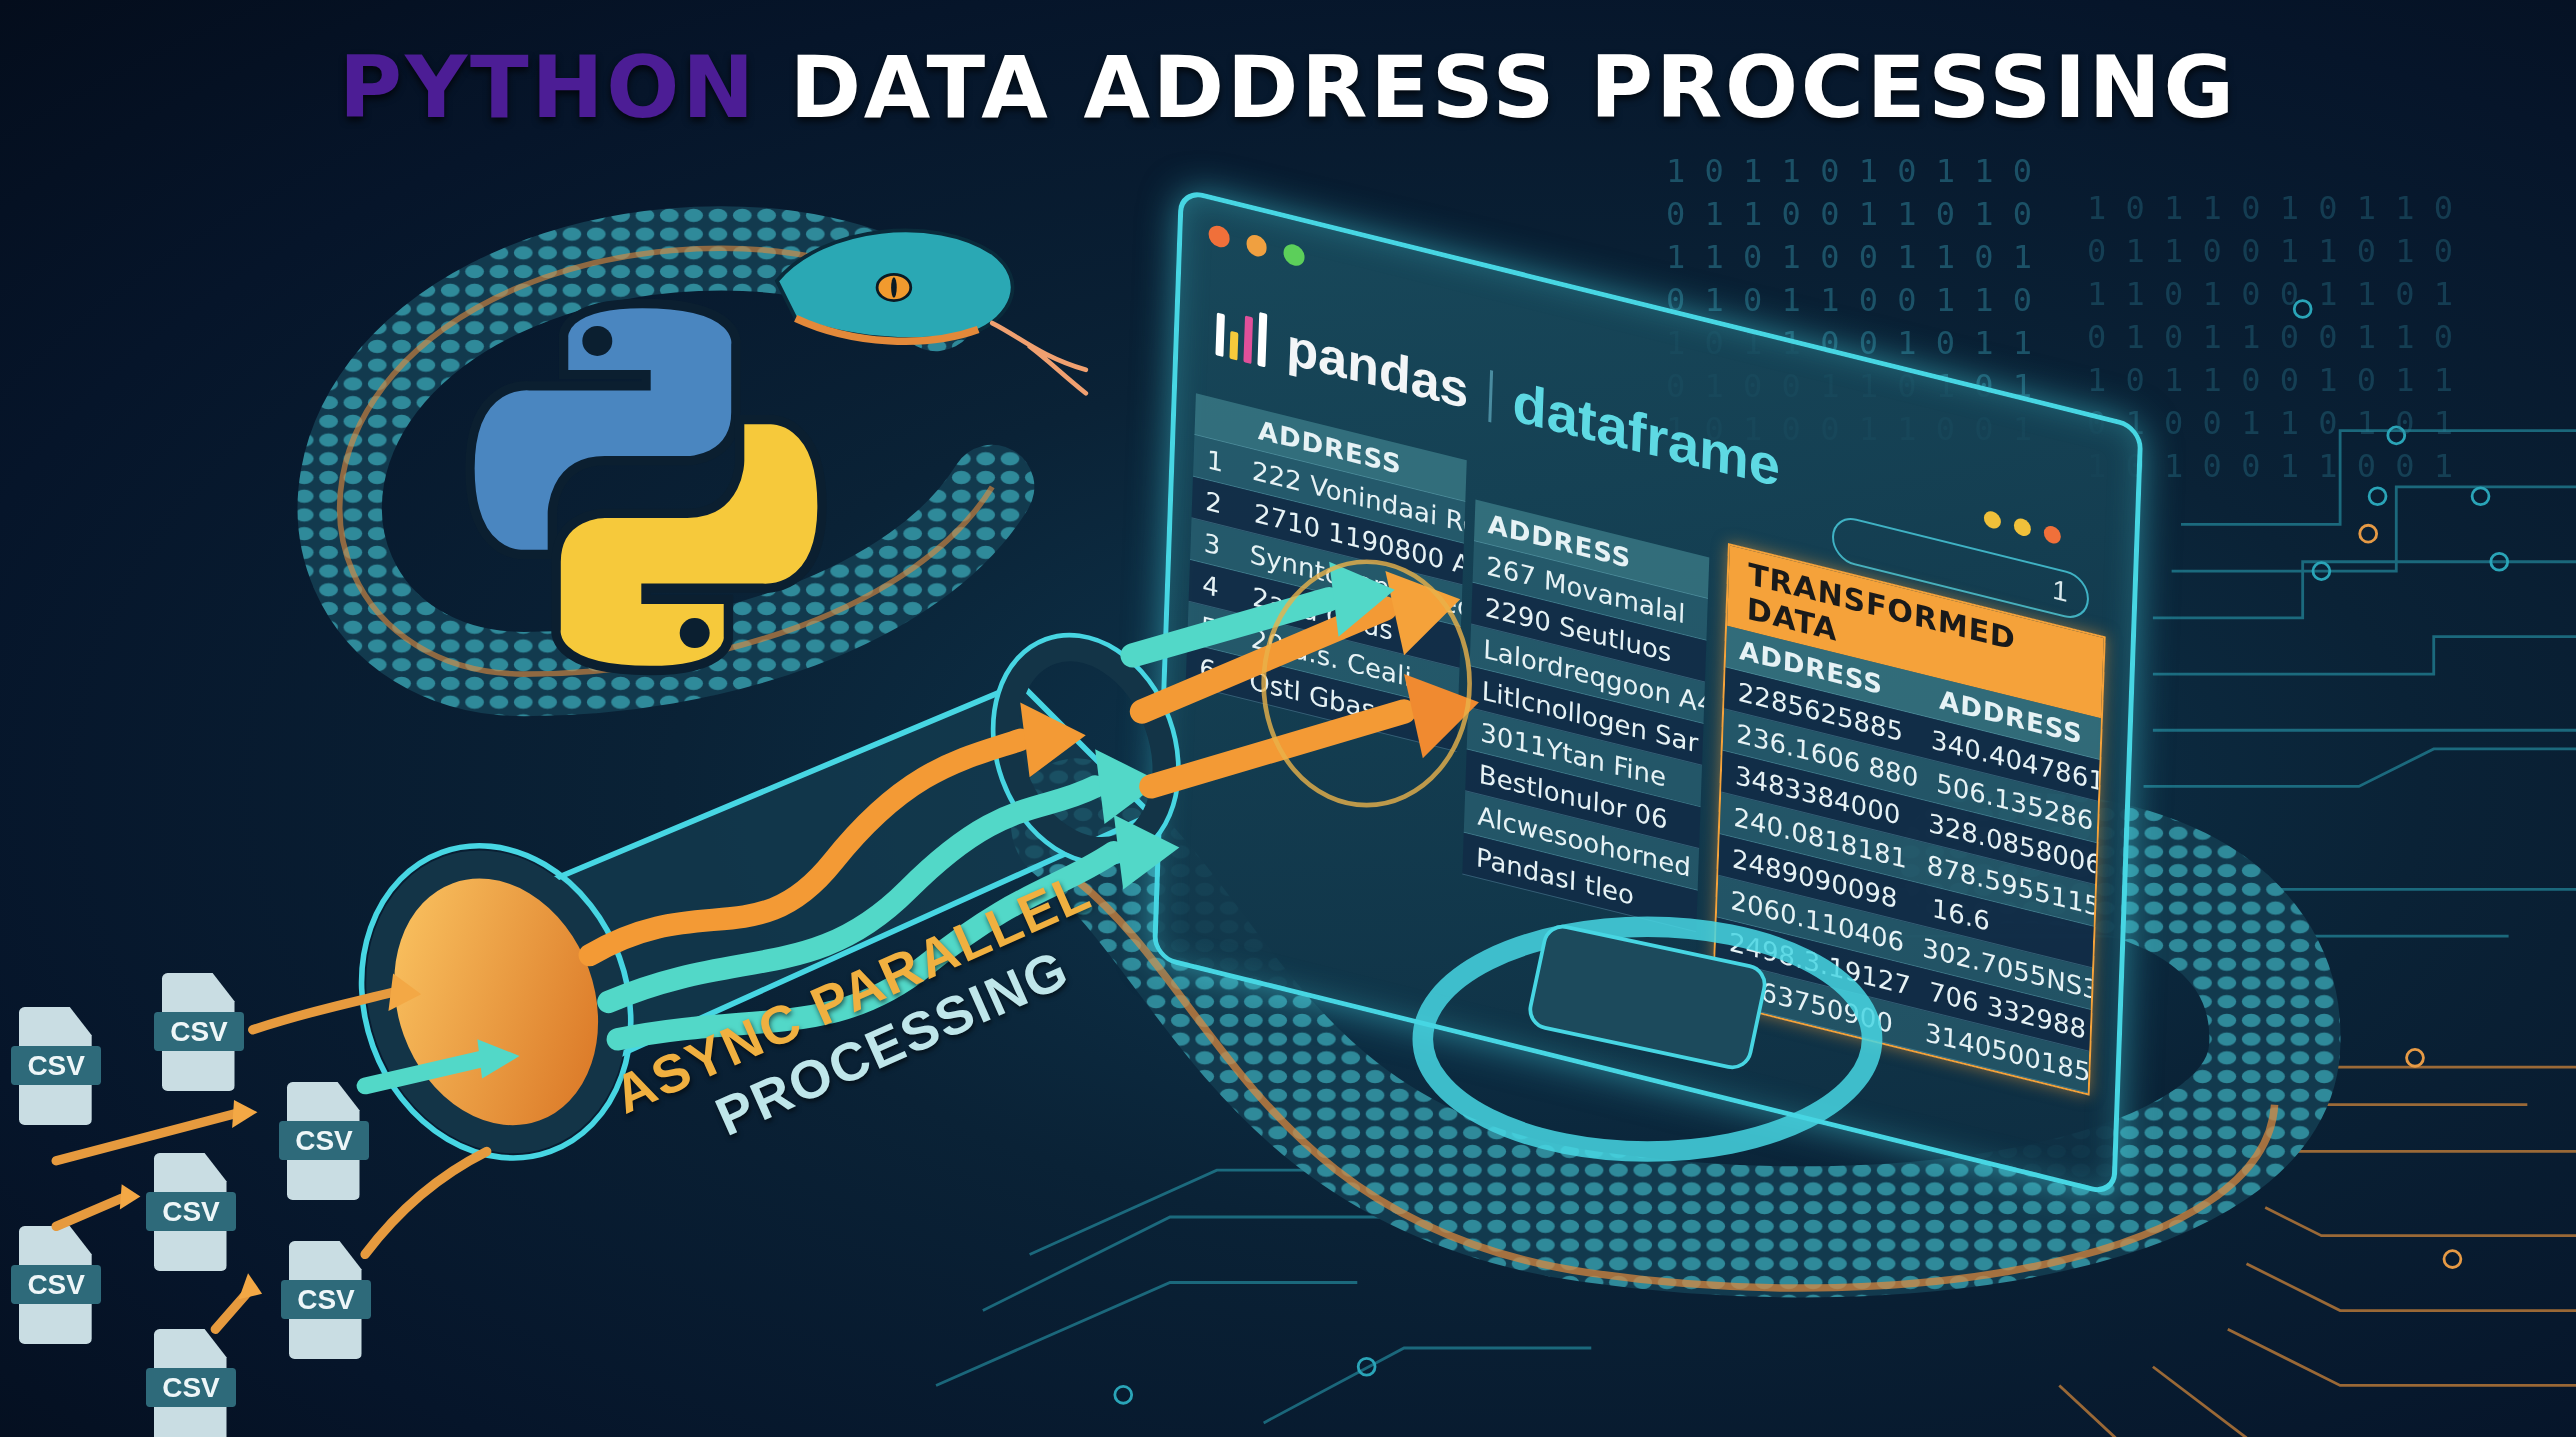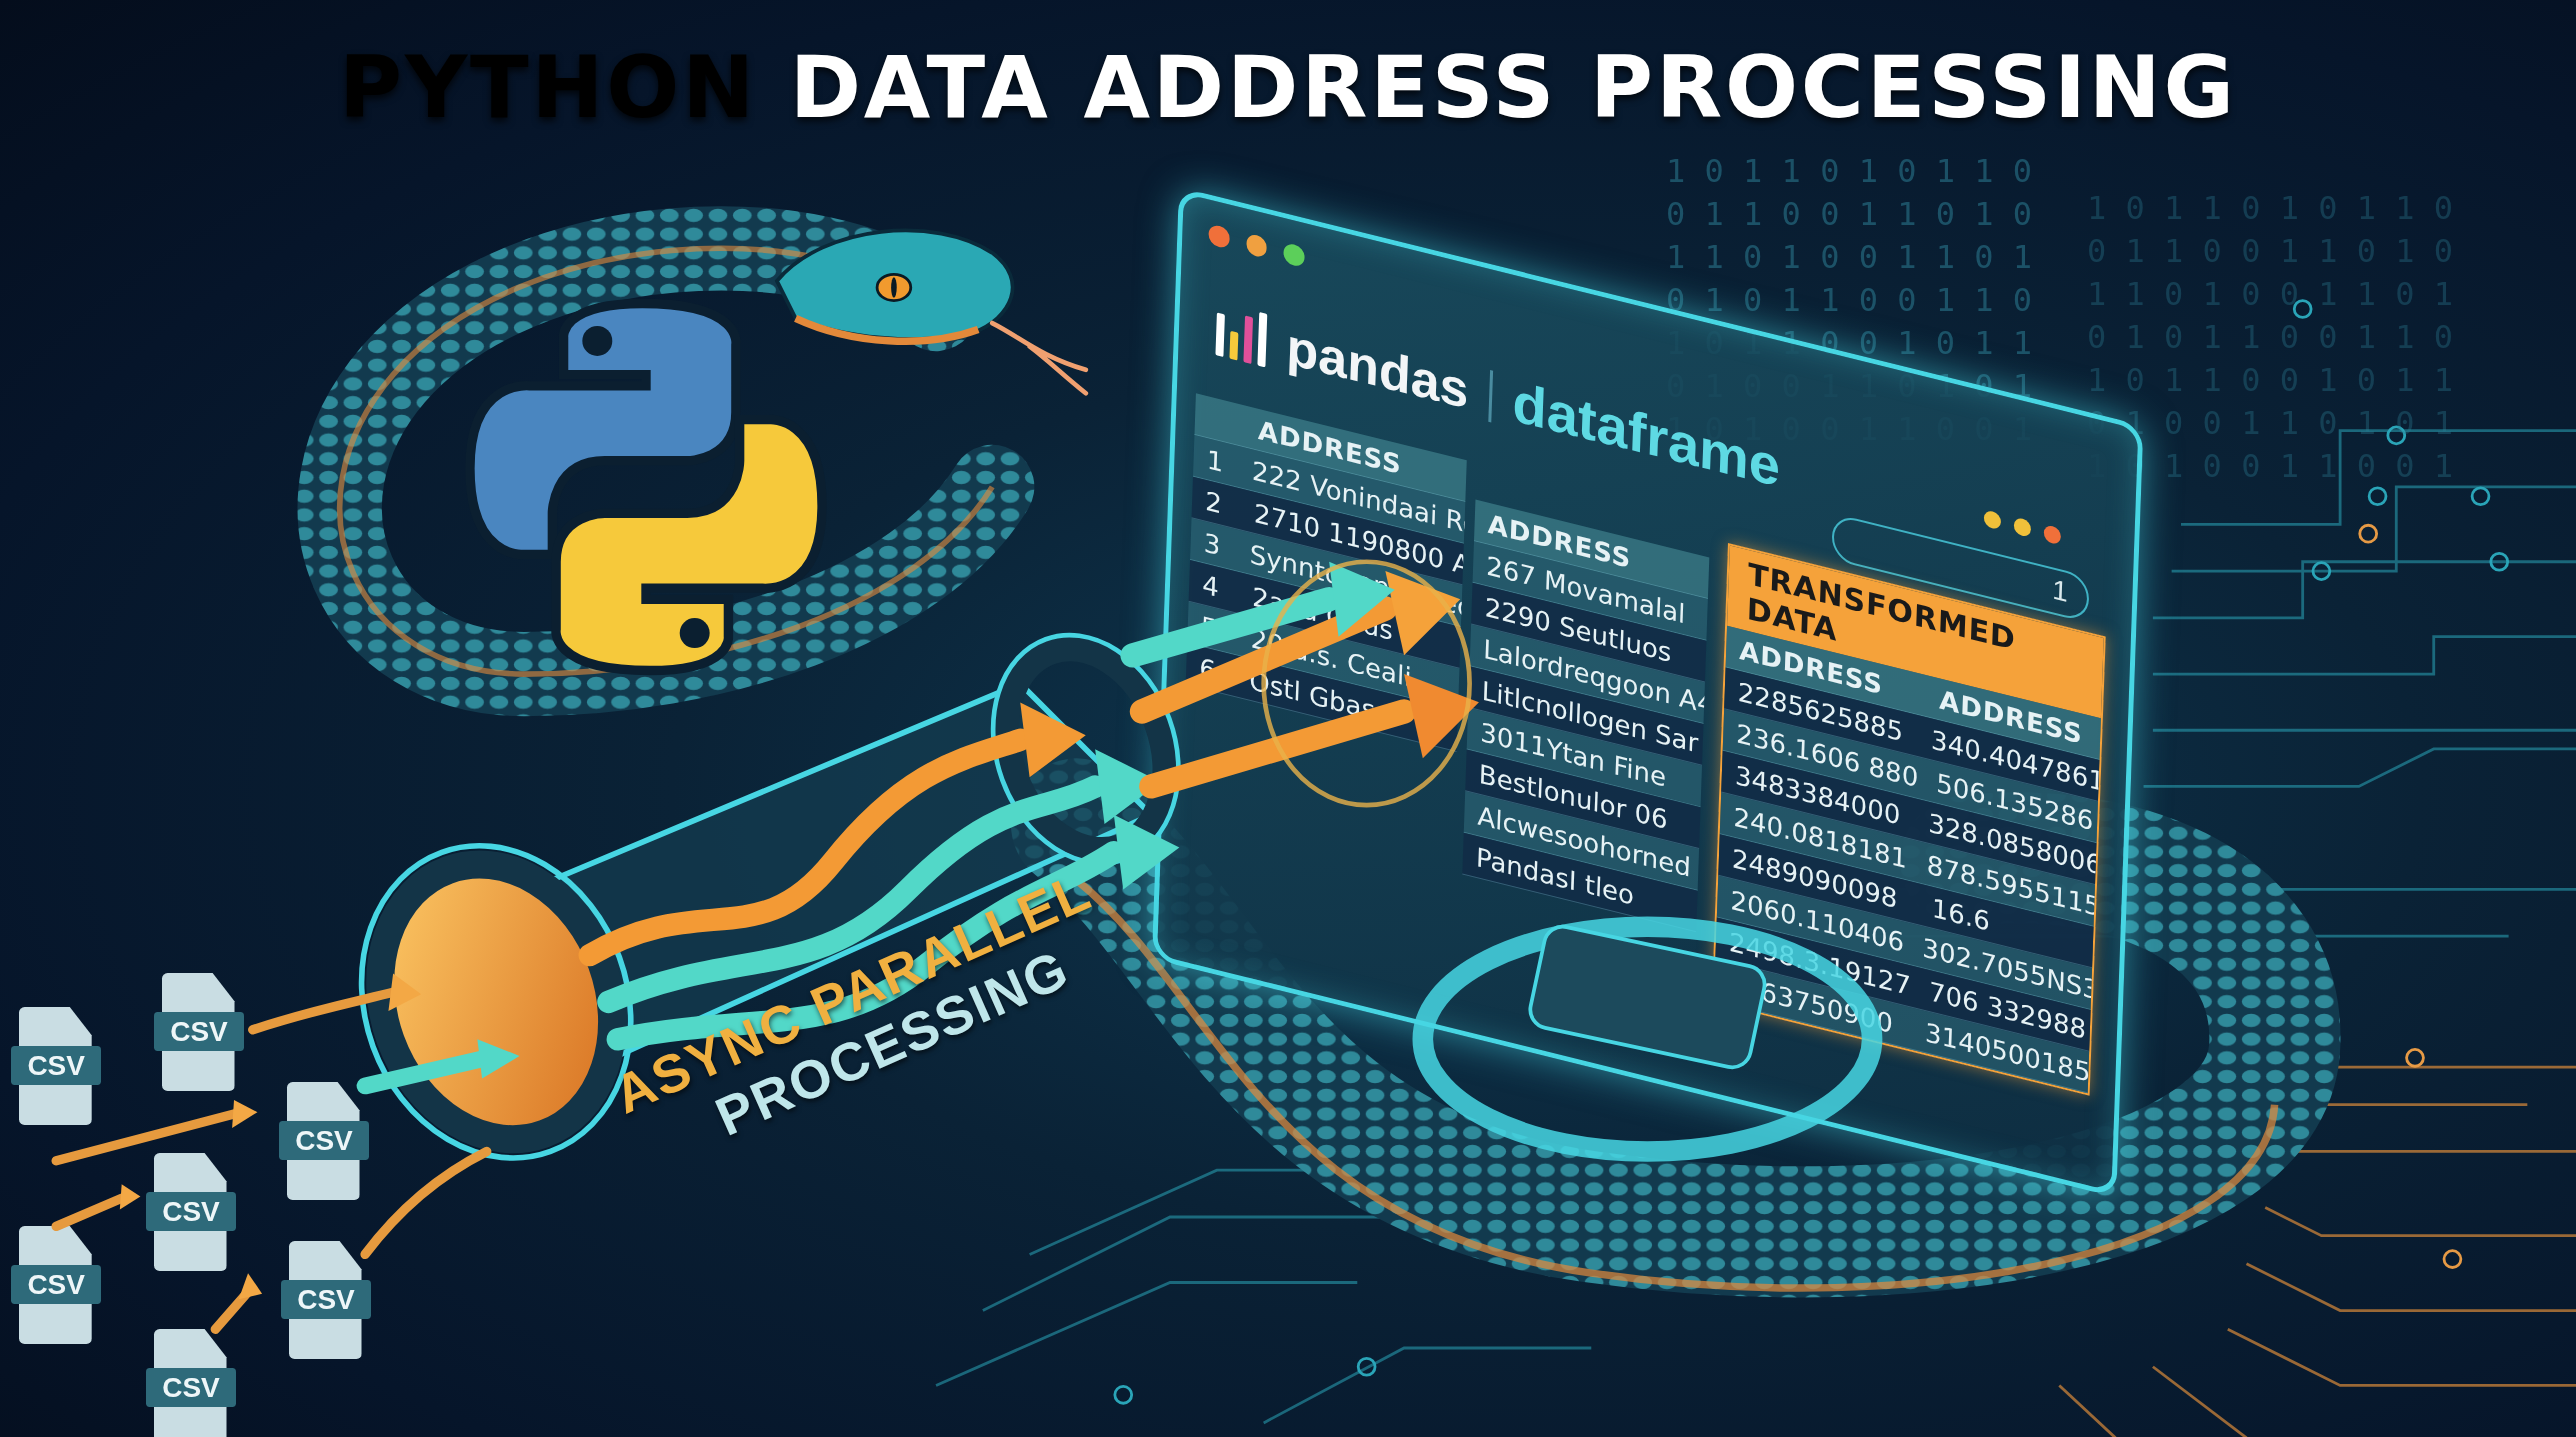--- a/index.html
+++ b/index.html
@@ -3,21 +3,21 @@
 <meta charset="utf-8">
 <style>
   html,body{margin:0;padding:0;}
   body{width:2576px;height:1438px;overflow:hidden;position:relative;
     background:radial-gradient(ellipse at 60% 55%, #0f3a52 0%, #0a2236 40%, #06152a 75%, #040d1c 100%);
     font-family:"Liberation Sans","DejaVu Sans",sans-serif;}
   .abs{position:absolute;}
   
   .title{left:0;top:37px;width:2576px;text-align:center;font-family:"DejaVu Sans",sans-serif;font-weight:bold;
     font-size:86px;letter-spacing:2.8px;color:#ffffff;text-shadow:0 3.7px 7.5px rgba(0,0,0,.7);}
-  .title .hl{color:#000000;}
+  .title .hl{color:#4c1d95;}
   
   .binary{font-family:"DejaVu Sans Mono",monospace;color:#2c7d93;opacity:.55;font-size:32px;line-height:43px;white-space:pre;}
   
   svg{position:absolute;overflow:visible;}
   
   .window{left:1179px;top:187px;width:955px;height:768px;transform:skewY(12deg) rotate(2deg);transform-origin:0 0;
     border:5.6px solid #47d6e3;border-radius:24px;background:linear-gradient(160deg,rgba(26,78,96,.88),rgba(14,46,66,.92));
     box-shadow:0 0 37px rgba(71,214,227,.55), inset 0 0 28px rgba(71,214,227,.25);}
   .dots{left:26px;top:24px;display:flex;gap:17px;}
   .dot{width:20.6px;height:20.6px;border-radius:50%;}

